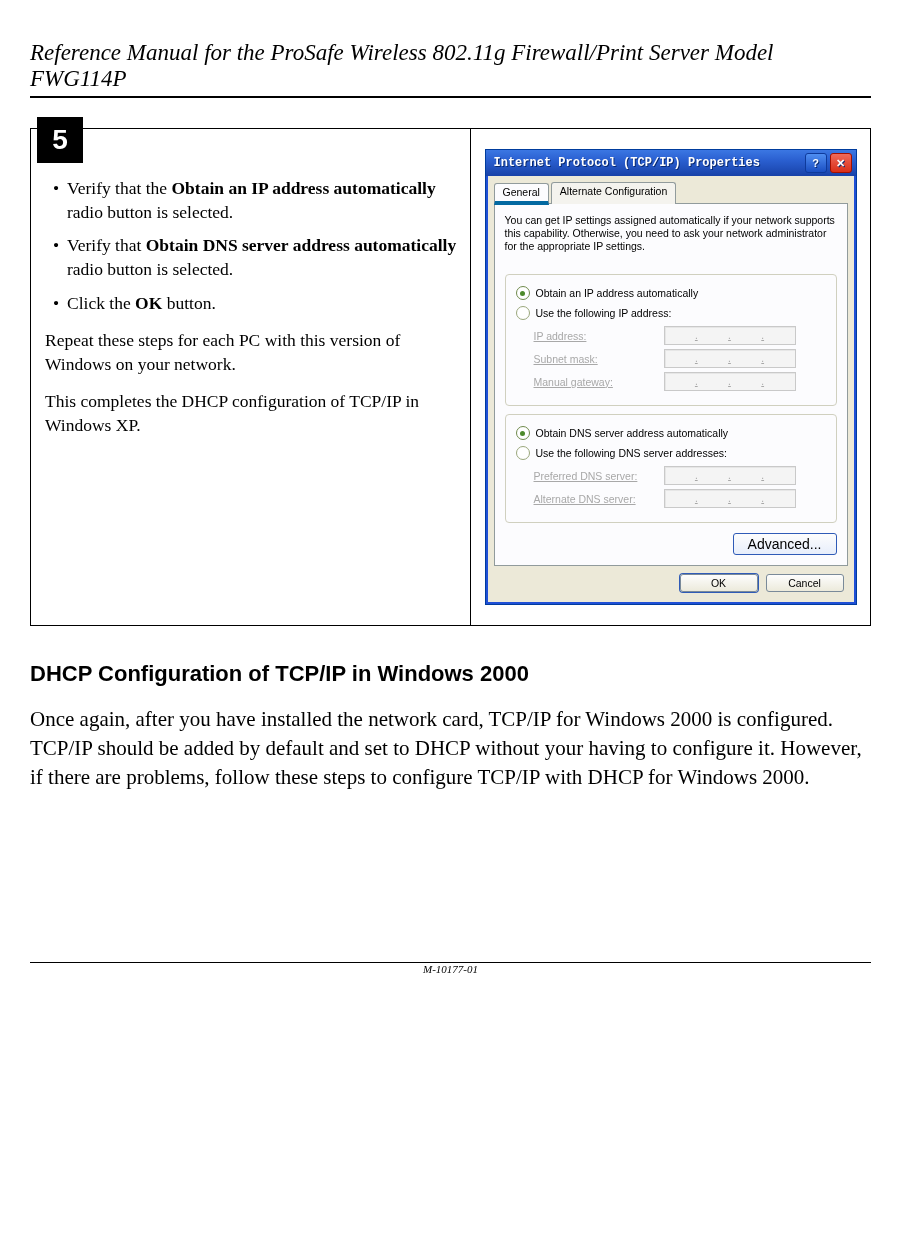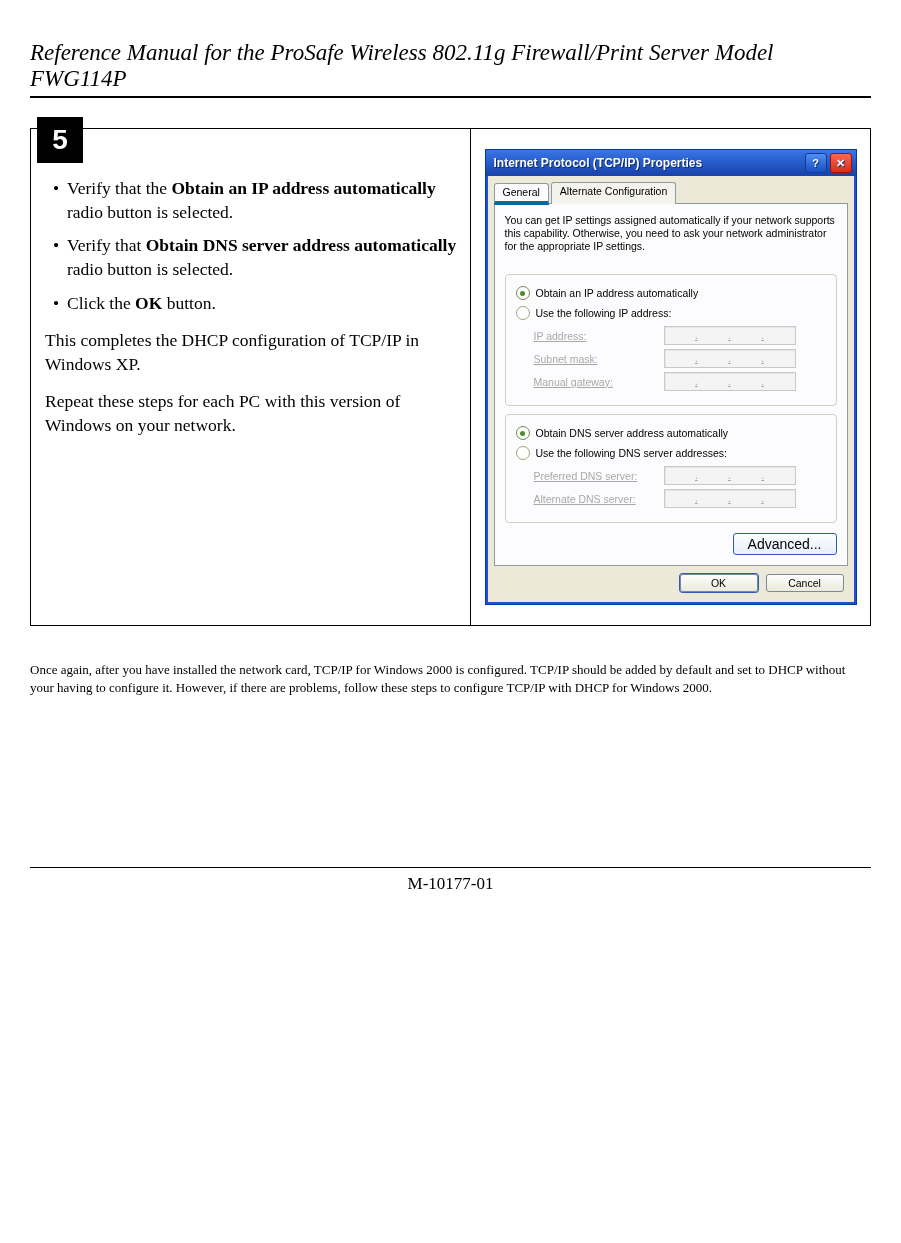--- a/index.html
+++ b/index.html
@@ -98,21 +98,21 @@
     height: 26px;
     background: linear-gradient(to bottom, #3b77e3 0%, #2a5fd0 40%, #1842a8 100%);
     display: flex;
     align-items: center;
     color: #fff;
     font-weight: bold;
     padding: 0 4px 0 8px;
     font-size: 12px;
     text-shadow: 1px 1px 0 #0a2a70;
   }
-  .xp-titlebar .title-text { flex: 1; }
+  .xp-titlebar .title-text { flex: 1; font-family: Liberation Mono, monospace; }
   .xp-titlebar .btns { display:flex; gap:3px; }
   .xp-tb-btn {
     width: 20px;
     height: 18px;
     border-radius: 3px;
     display:flex;
     align-items:center;
     justify-content:center;
     font-weight:bold;
     font-size:11px;
@@ -243,38 +243,38 @@
   .xp-ok-btn { box-shadow:0 0 0 1px #2f5bb7; }
 
   
   .h2 {
     font-family: Arial, Helvetica, sans-serif;
     font-weight: bold;
     font-size: 22px;
     margin: 6px 0 18px 0;
   }
   .body-text {
-    font-size: 13px;
+    font-size: 21px;
     line-height: 1.38;
   }
 
   
   .footer-wrap {
     margin-top: 170px;
   }
   .footer-line {
     display:flex;
     justify-content:space-between;
     font-size:17px;
     margin-top:6px;
   }
   .doc-id {
     text-align:center;
-    font-size:17px;
-    margin-top:6px;
+    font-style:italic;
+    font-size:11px;
   }
 </style>
 </head>
 <body>
 
 <div class="page">
 
   <div class="running-header">Reference Manual for the ProSafe Wireless 802.11g  Firewall/Print Server Model FWG114P</div>
   <hr class="rule-thick">
 
@@ -295,22 +295,22 @@
             <span>Verify that </span><span class="bold">Obtain DNS server address automatically</span><span> radio button is selected.</span>
           </span>
         </div>
         <div class="bullet">
           <span class="dot">•</span>
           <span>
             <span>Click the </span><span class="bold">OK</span><span> button.</span>
           </span>
         </div>
 
+        <div class="para">Repeat these steps for each PC with this version of Windows on your network.</div>
         <div class="para">This completes the DHCP configuration of TCP/IP in Windows XP.</div>
-        <div class="para">Repeat these steps for each PC with this version of Windows on your network.</div>
       </div>
     </div>
 
     <div class="col-right">
       <div class="xp-dialog">
         <div class="xp-titlebar">
           <span class="title-text">Internet Protocol (TCP/IP) Properties</span>
           <div class="btns">
             <div class="xp-tb-btn xp-help-btn">?</div>
             <div class="xp-tb-btn xp-close-btn">✕</div>
@@ -393,20 +393,21 @@
 
           <div class="xp-footer">
             <button class="xp-ok-btn">OK</button>
             <button class="xp-cancel-btn">Cancel</button>
           </div>
         </div>
       </div>
     </div>
   </div>
 
+  <div class="h2">DHCP Configuration of TCP/IP in Windows 2000</div>
   <div class="body-text">Once again, after you have installed the network card, TCP/IP for Windows 2000 is configured. TCP/IP should be added by default and set to DHCP without your having to configure it. However, if there are problems, follow these steps to configure TCP/IP with DHCP for Windows 2000.</div>
 
   <div class="footer-wrap">
     <hr class="rule-thin">
     <div class="doc-id">M-10177-01</div>
   </div>
 
 </div>
 
 </body></html>

